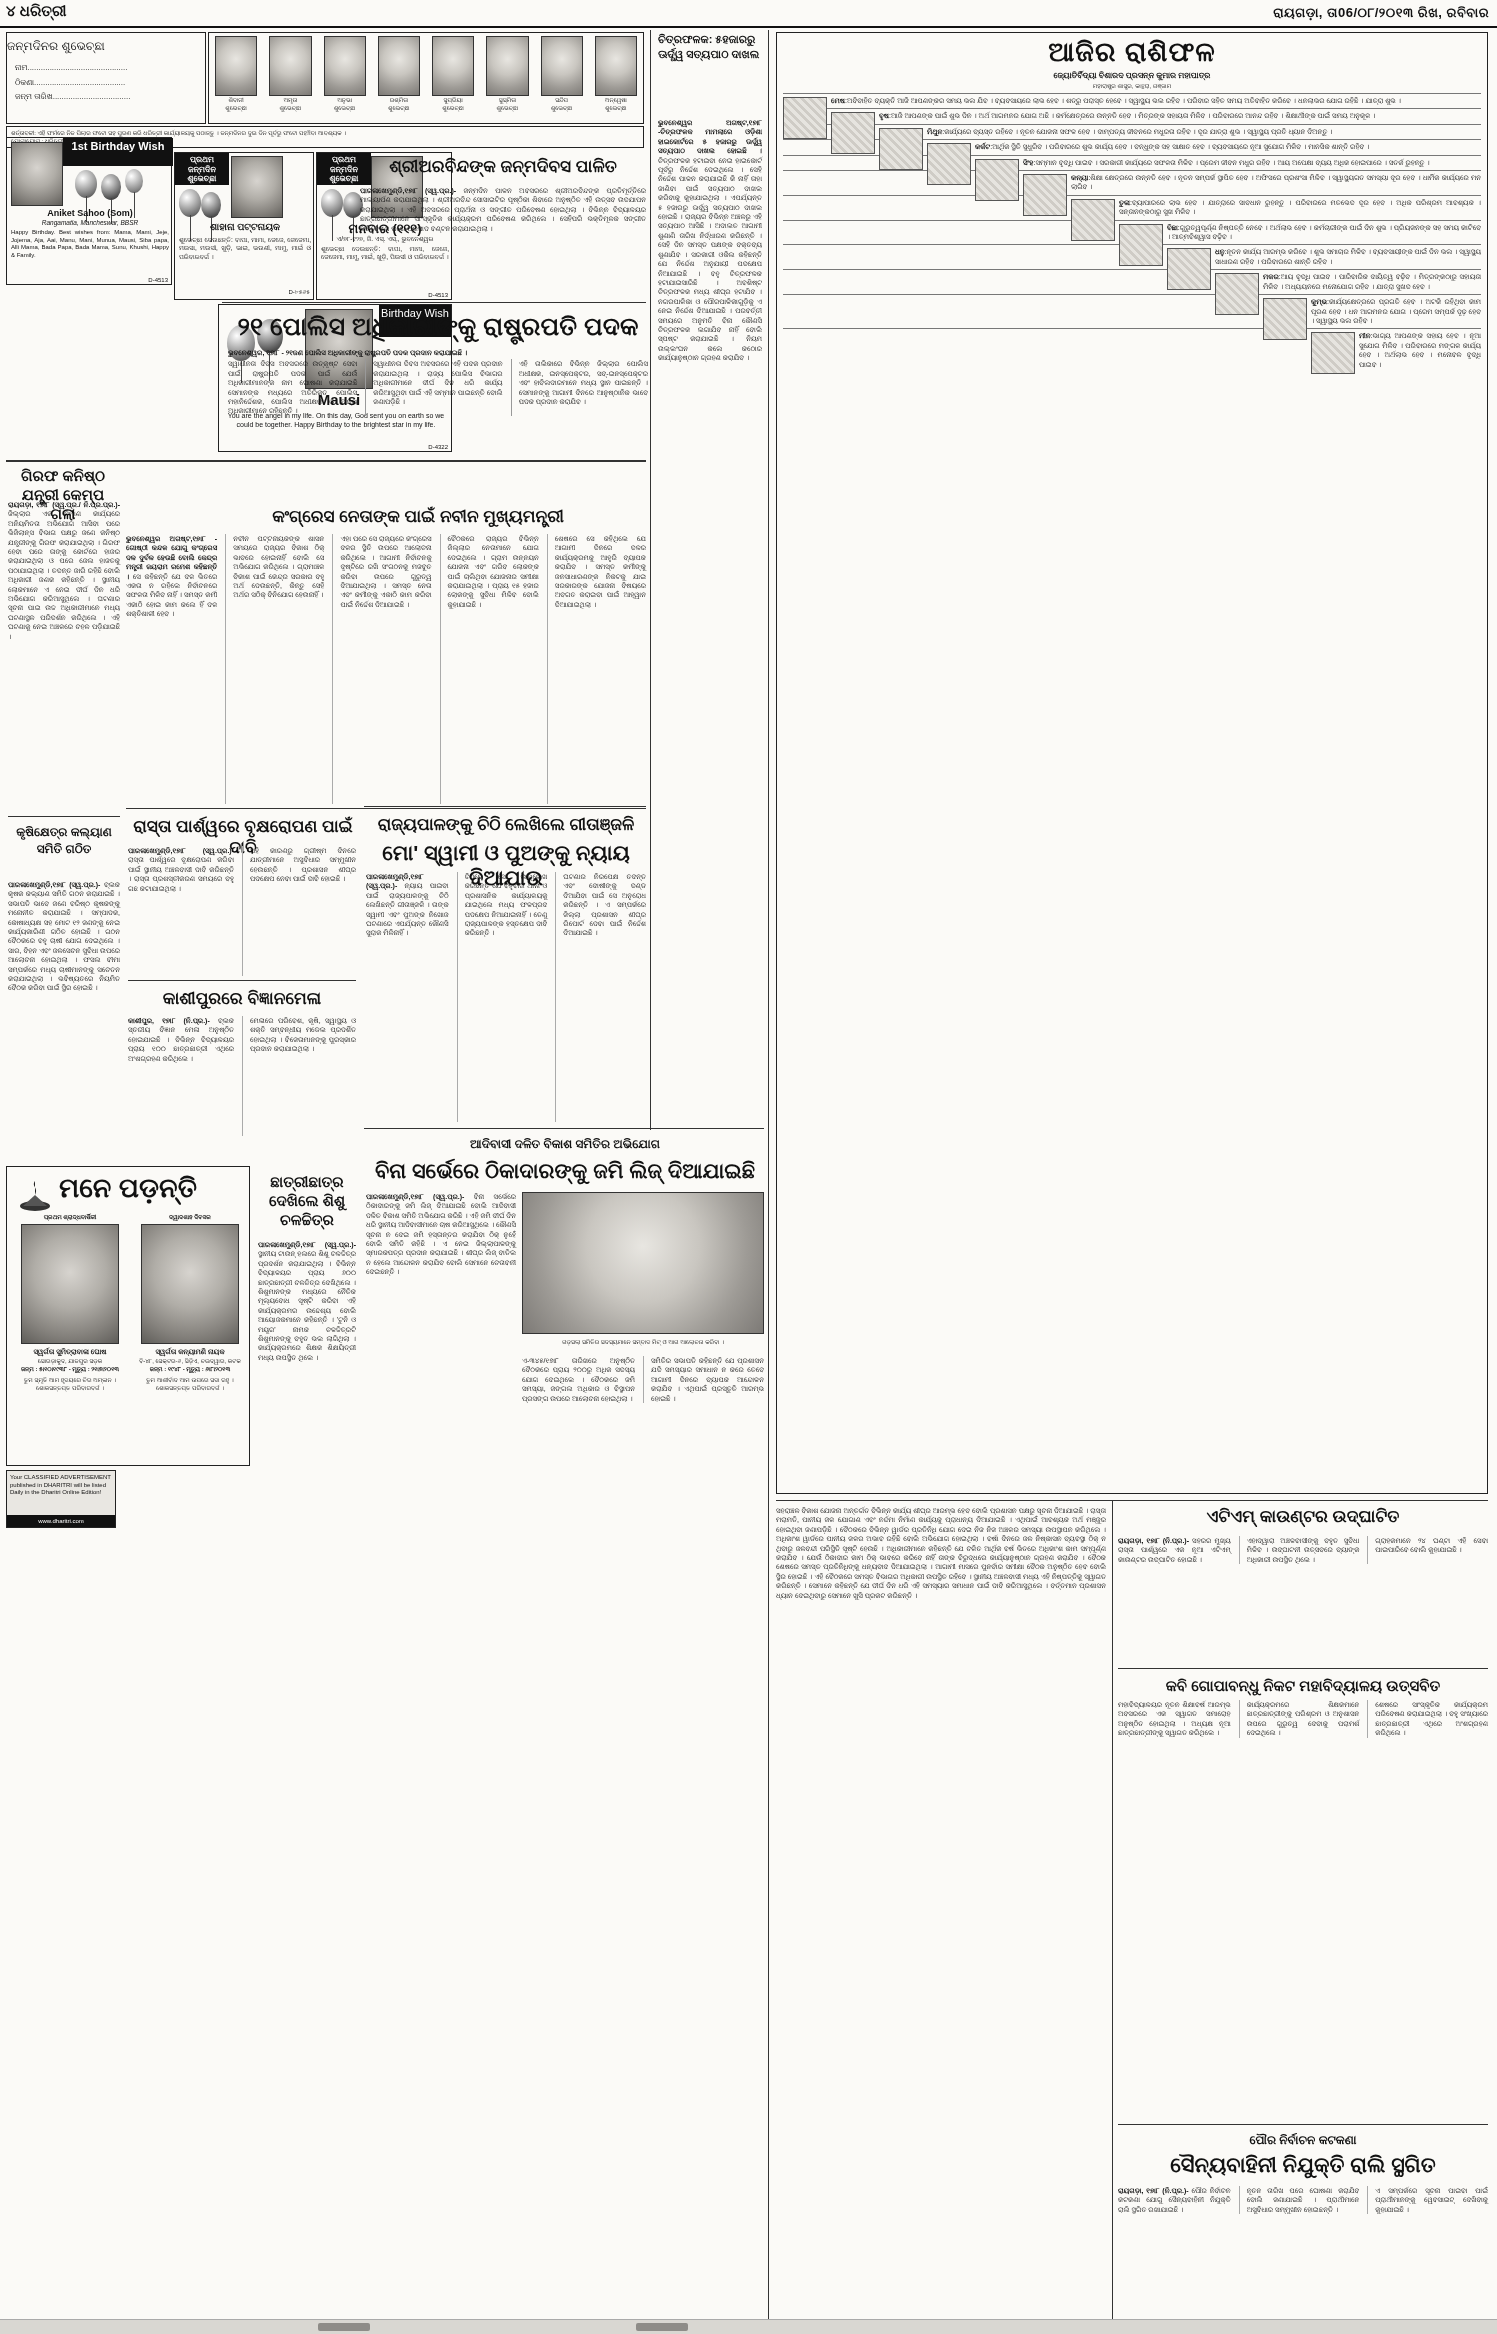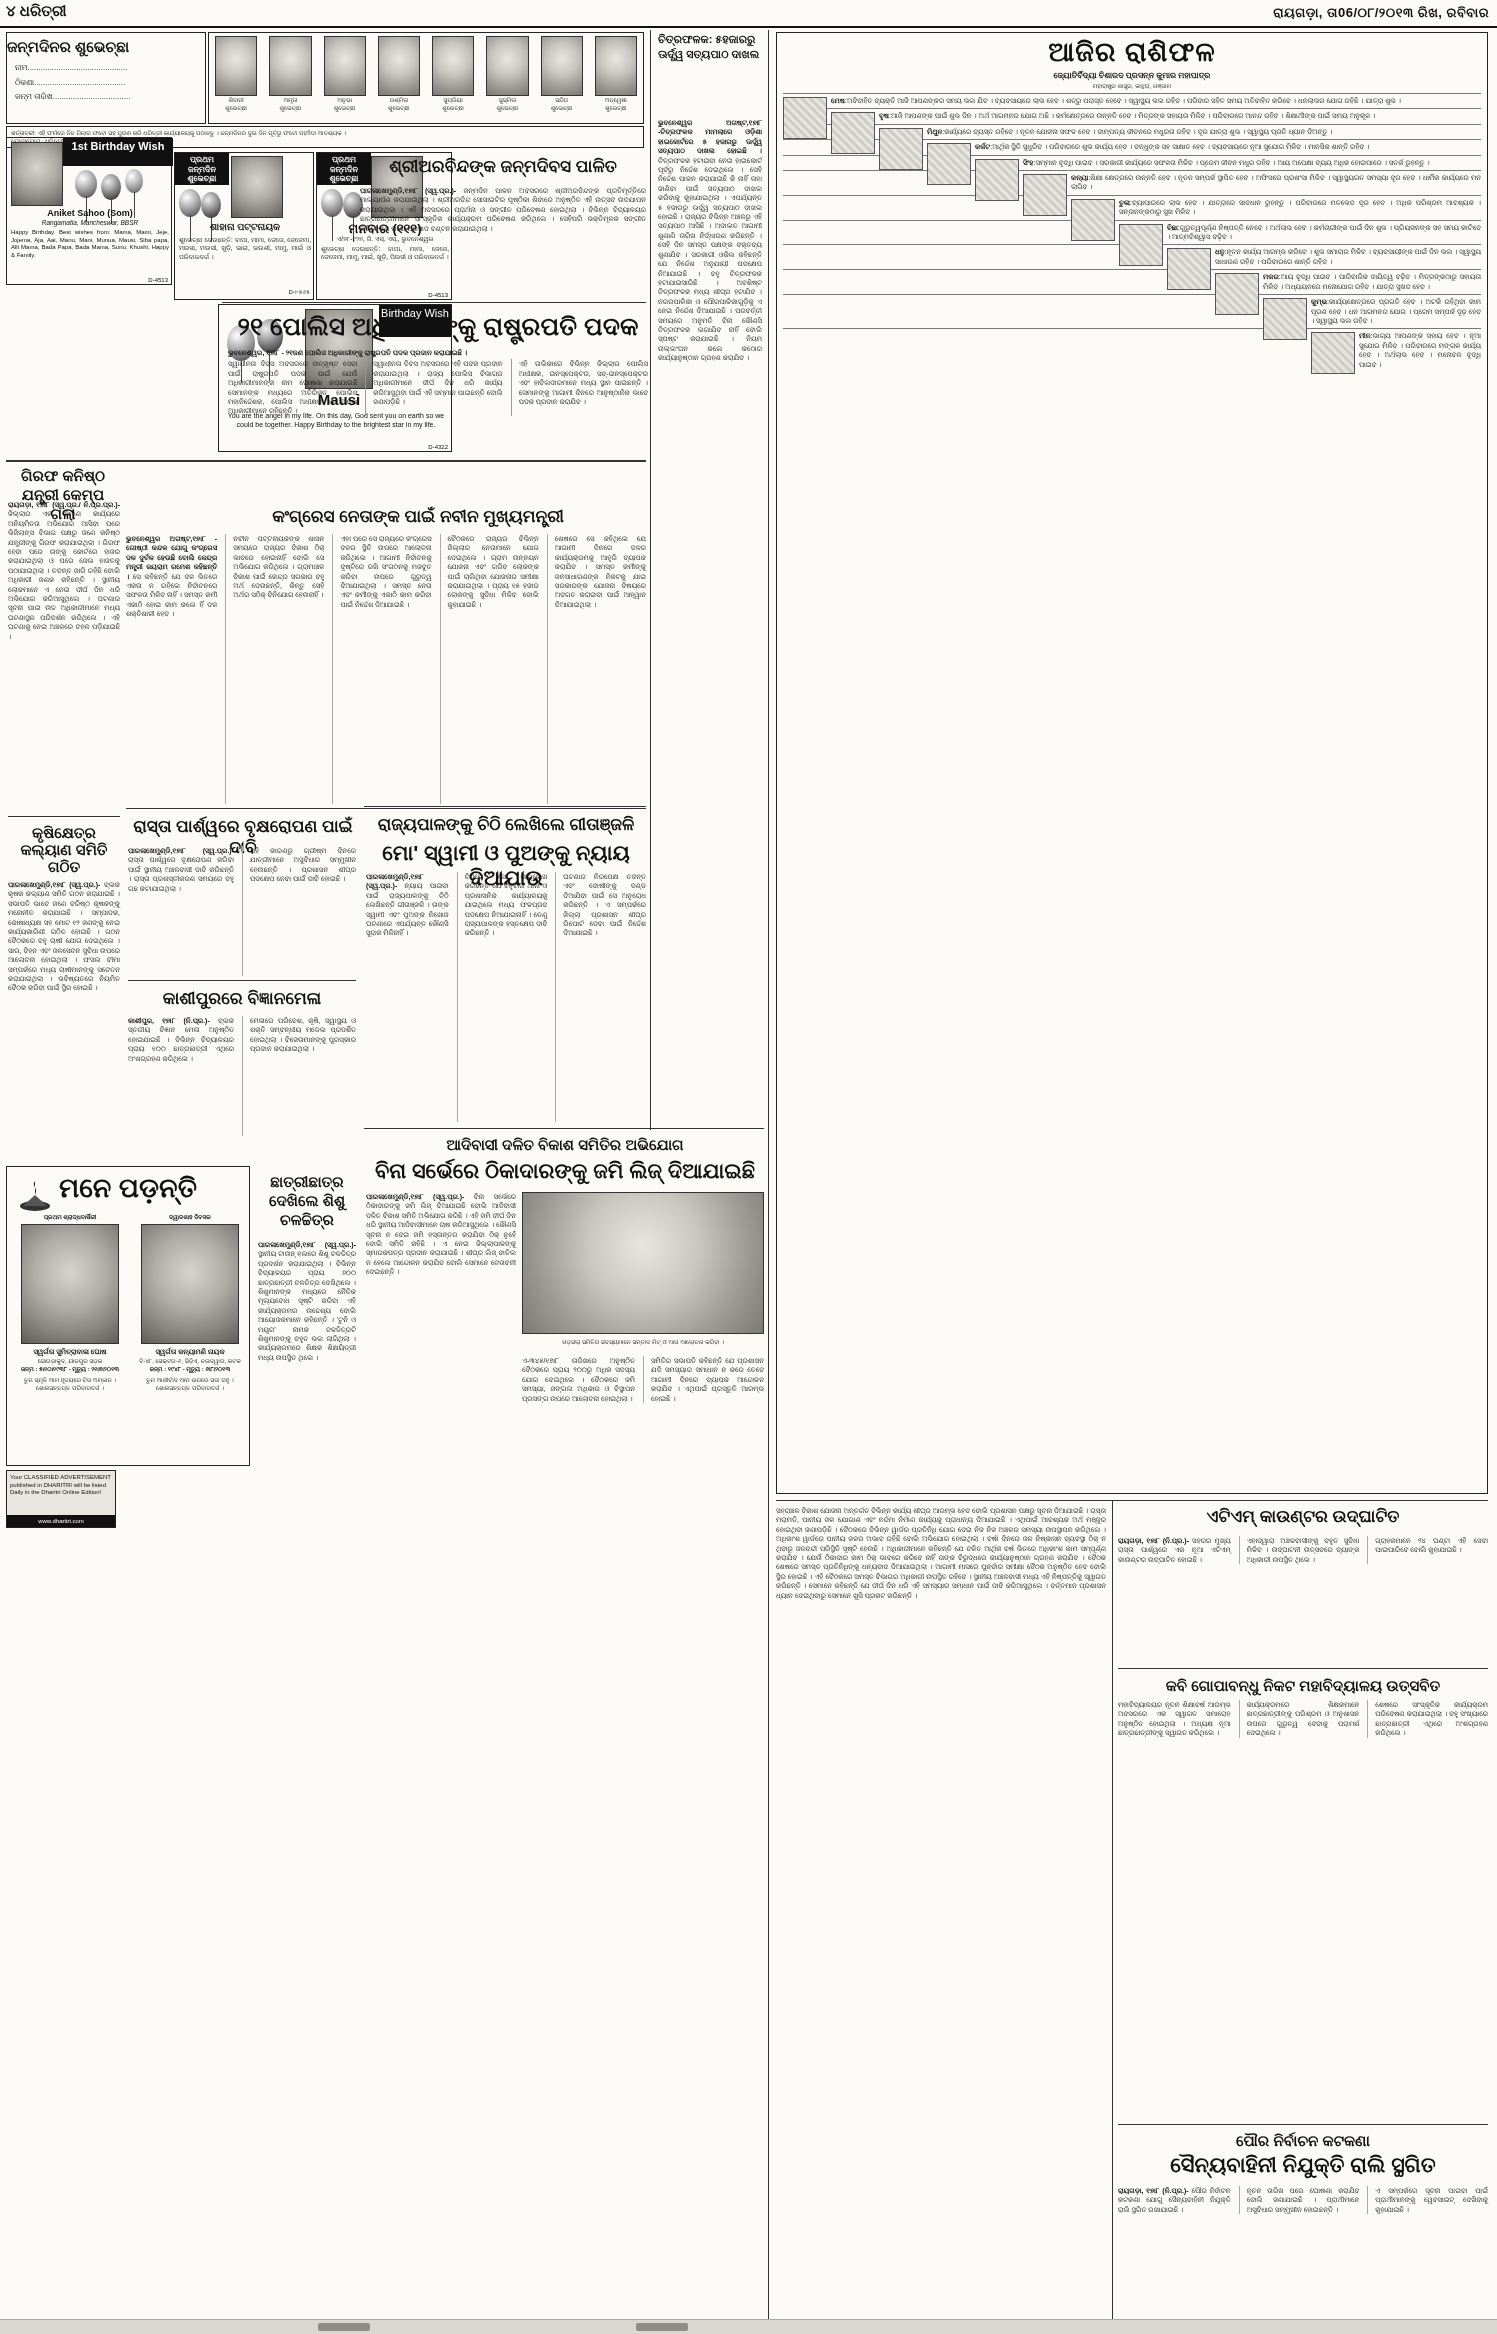--- a/index.html
+++ b/index.html
@@ -38,21 +38,21 @@
   .bal.b1{width:22px;height:28px;background:radial-gradient(circle at 35% 30%,#fff,#777 70%,#333);}
   .bal.b2{width:20px;height:26px;background:radial-gradient(circle at 35% 30%,#eee,#555 72%,#222);}
   .bal.b3{width:18px;height:24px;background:radial-gradient(circle at 35% 30%,#fff,#888 70%,#444);}
   .bstr{position:absolute;width:1px;height:26px;background:#444;}
   
   .H{font-weight:bold;text-align:center;}
   .H24{font-size:25px;line-height:29px;}
   .H20{font-size:21px;line-height:25px;}
   .H17{font-size:17px;line-height:21px;}
   .H15{font-size:15px;line-height:19px;}
-  .H13{font-size:15px;line-height:17px;font-weight:bold;}
+  .H13{font-size:12px;line-height:17px;}
   .H11{font-size:11px;line-height:15px;}
   .rasi-title{font-size:27px;font-weight:bold;text-align:center;letter-spacing:1px;}
   .zbox{border-top:1px solid #777;padding:2px 0 3px 0;}
   .zicon{float:left;width:42px;height:40px;border:1px solid #555;margin:1px 4px 1px 0;background:
      repeating-linear-gradient(45deg,#e6e4df 0px,#e6e4df 3px,#cfccc6 3px,#cfccc6 6px);}
   .blk{background:#111;color:#fff;}
   .footer-bar{position:absolute;left:0;bottom:0;width:1497px;height:14px;background:#d9d7d2;border-top:1px solid #aaa;}
   .fb{position:absolute;height:8px;top:3px;background:#8e8c88;border-radius:2px;}
 </style>
 </head>

